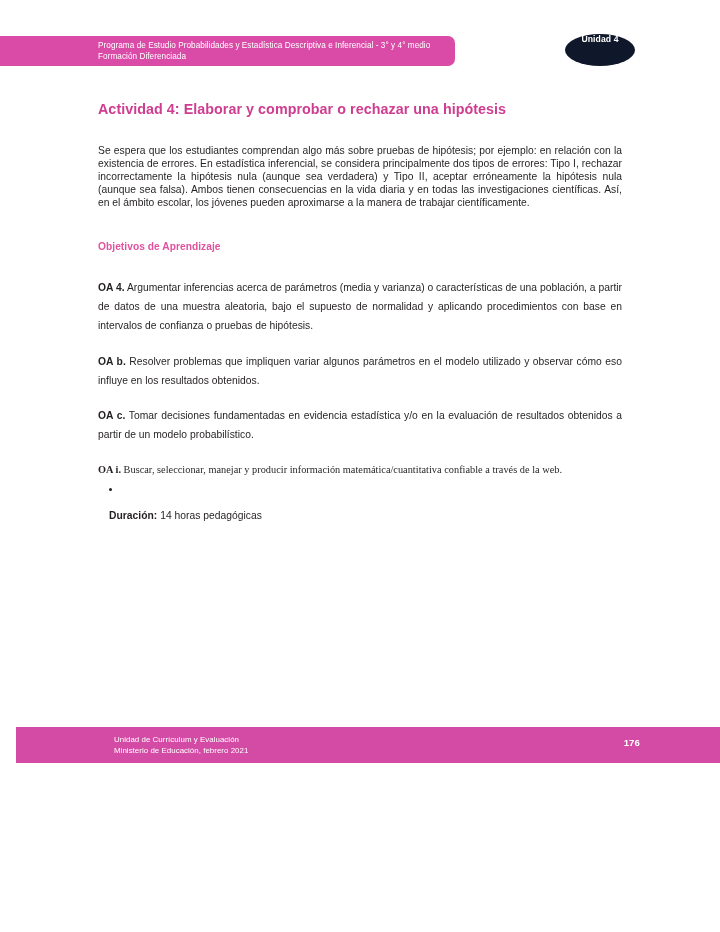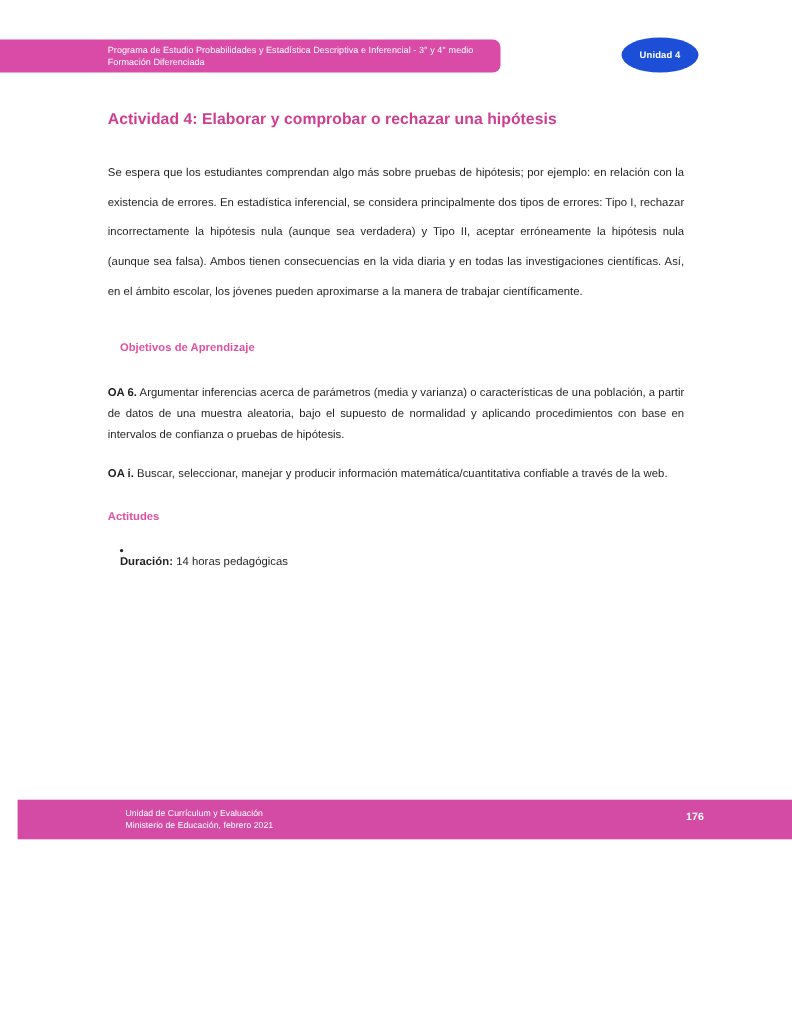--- a/index.html
+++ b/index.html
@@ -41,23 +41,22 @@
     letter-spacing: 0.05px;
     white-space: nowrap;
   }
   .unit-badge {
     position: absolute;
     left: 565px;
     top: 34px;
     width: 70px;
     height: 32px;
     border-radius: 50%;
-    background: #1d4ed8;
+    background: #0f172a;
     display: flex;
-    align-items: center;
     justify-content: center;
   }
   .unit-badge-label {
     color: #ffffff;
     font-size: 8.6px;
     font-weight: bold;
     letter-spacing: 0.1px;
   }
 
   
@@ -78,45 +77,45 @@
   .section-label {
     color: #d06aa5;
     font-size: 9.6px;
     font-weight: bold;
     letter-spacing: 0.25px;
     margin: 0 0 13px 0;
   }
   .body-par {
     color: #231f20;
     font-size: 10.3px;
-    line-height: 27px;
+    line-height: 13px;
     text-align: justify;
     margin: 0;
     letter-spacing: 0.02px;
   }
 
   .subhead {
     color: #e0519f;
     font-size: 10.2px;
     font-weight: bold;
     letter-spacing: 0.05px;
     margin: 0;
   }
-  .subhead-oa { margin-top: 32px; margin-bottom: 26px; margin-left: 11px; }
+  .subhead-oa { margin-top: 32px; margin-bottom: 26px; }
   .subhead-act { margin-top: 24px; margin-bottom: 15px; }
 
   .oa-par {
     color: #231f20;
     font-size: 10.3px;
     line-height: 19.2px;
     text-align: justify;
     margin: 0 0 16px 0;
     letter-spacing: 0.02px;
   }
-  .oa-par:last-child { margin-bottom: 0; }
+  .oa-par:last-child { margin-bottom: 0; font-family: Liberation Serif, serif; }
   .oa-code { font-weight: bold; }
 
   .oa-4 { letter-spacing: 0.01px; }
   .oa-b, .oa-c { text-align: justify; }
   .oa-i { text-align: left; }
 
   ul.actitudes {
     list-style: none;
     margin: 0;
     padding: 0;
@@ -200,25 +199,26 @@
   <div class="content">
 
     <h1 class="activity-title">Actividad 4: Elaborar y comprobar o rechazar una hipótesis</h1>
 
 
     <p class="body-par">Se espera que los estudiantes comprendan algo más sobre pruebas de hipótesis; por ejemplo: en relación con la existencia de errores. En estadística inferencial, se considera principalmente dos tipos de errores: Tipo I, rechazar incorrectamente la hipótesis nula (aunque sea verdadera) y Tipo II, aceptar erróneamente la hipótesis nula (aunque sea falsa). Ambos tienen consecuencias en la vida diaria y en todas las investigaciones científicas. Así, en el ámbito escolar, los jóvenes pueden aproximarse a la manera de trabajar científicamente.</p>
 
     <div class="subhead subhead-oa">Objetivos de Aprendizaje</div>
 
     <div>
-      <p class="oa-par oa-4"><span class="oa-code">OA 6.</span><span> Argumentar inferencias acerca de parámetros (media y varianza) o características de una población, a partir de datos de una muestra aleatoria, bajo el supuesto de normalidad y aplicando procedimientos con base en intervalos de confianza o pruebas de hipótesis.</span></p>
+      <p class="oa-par oa-4"><span class="oa-code">OA 4.</span><span> Argumentar inferencias acerca de parámetros (media y varianza) o características de una población, a partir de datos de una muestra aleatoria, bajo el supuesto de normalidad y aplicando procedimientos con base en intervalos de confianza o pruebas de hipótesis.</span></p>
+      <p class="oa-par oa-b"><span class="oa-code">OA b.</span><span> Resolver problemas que impliquen variar algunos parámetros en el modelo utilizado y observar cómo eso influye en los resultados obtenidos.</span></p>
+      <p class="oa-par oa-c"><span class="oa-code">OA c.</span><span> Tomar decisiones fundamentadas en evidencia estadística y/o en la evaluación de resultados obtenidos a partir de un modelo probabilístico.</span></p>
       <p class="oa-par oa-i"><span class="oa-code">OA i.</span><span> Buscar, seleccionar, manejar y producir información matemática/cuantitativa confiable a través de la web.</span></p>
     </div>
 
-    <div class="subhead subhead-act">Actitudes</div>
 
     <ul class="actitudes">
       <li class="bullet-last-line"><span class="bullet"></span></li>
     </ul>
 
     <p class="duracion"><b>Duración:</b><span> 14 horas pedagógicas</span></p>
 
   </div>
 
   <div class="footer-band">

